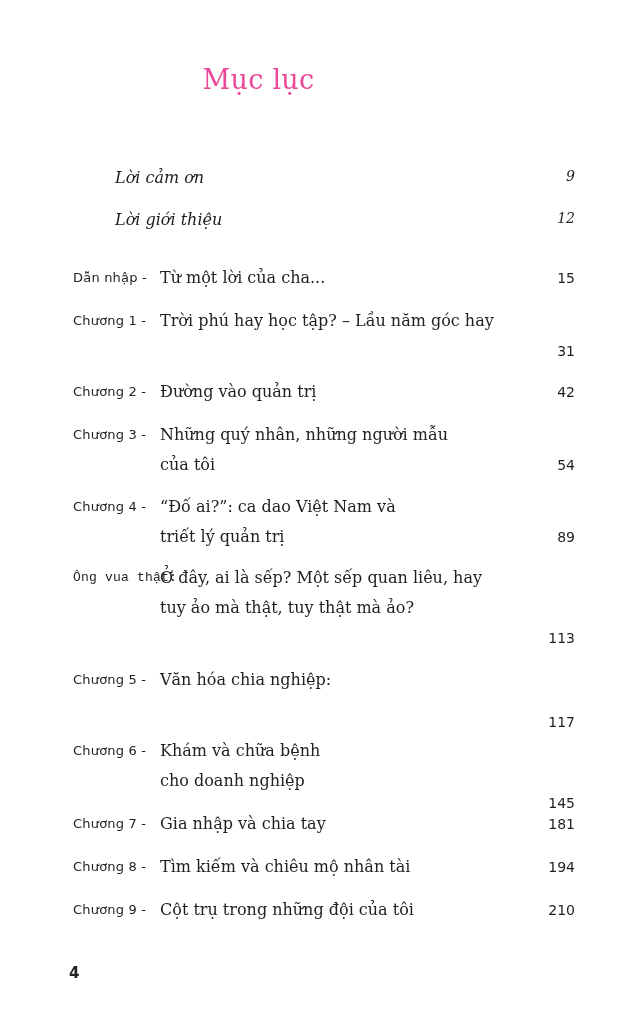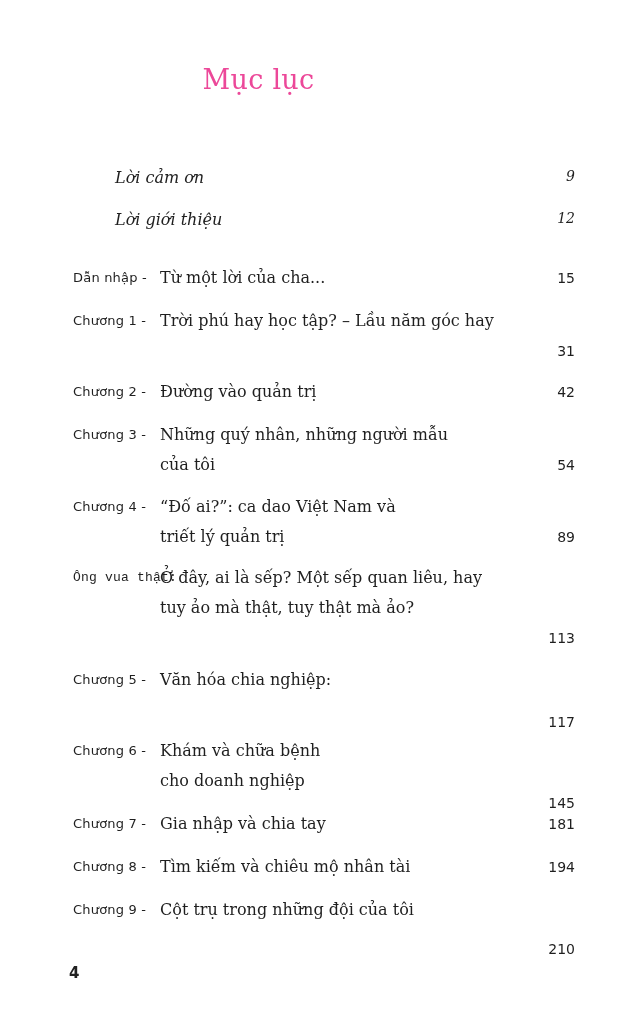--- a/index.html
+++ b/index.html
@@ -189,18 +189,18 @@
       <span class="line">Tìm kiếm và chiêu mộ nhân tài</span>
     </div>
     <span class="num" style="top:0;">194</span>
   </div>
 
   <div class="entry" style="top:895px;">
     <span class="label">Chương 9 -</span>
     <div class="lines">
       <span class="line">Cột trụ trong những đội của tôi</span>
     </div>
-    <span class="num" style="top:0;margin-top:39px;">210</span>
+    <span class="num" style="top:0;">210</span>
   </div>
 
   <div class="footer-page">4</div>
 
 </div>
 
 </body></html>

